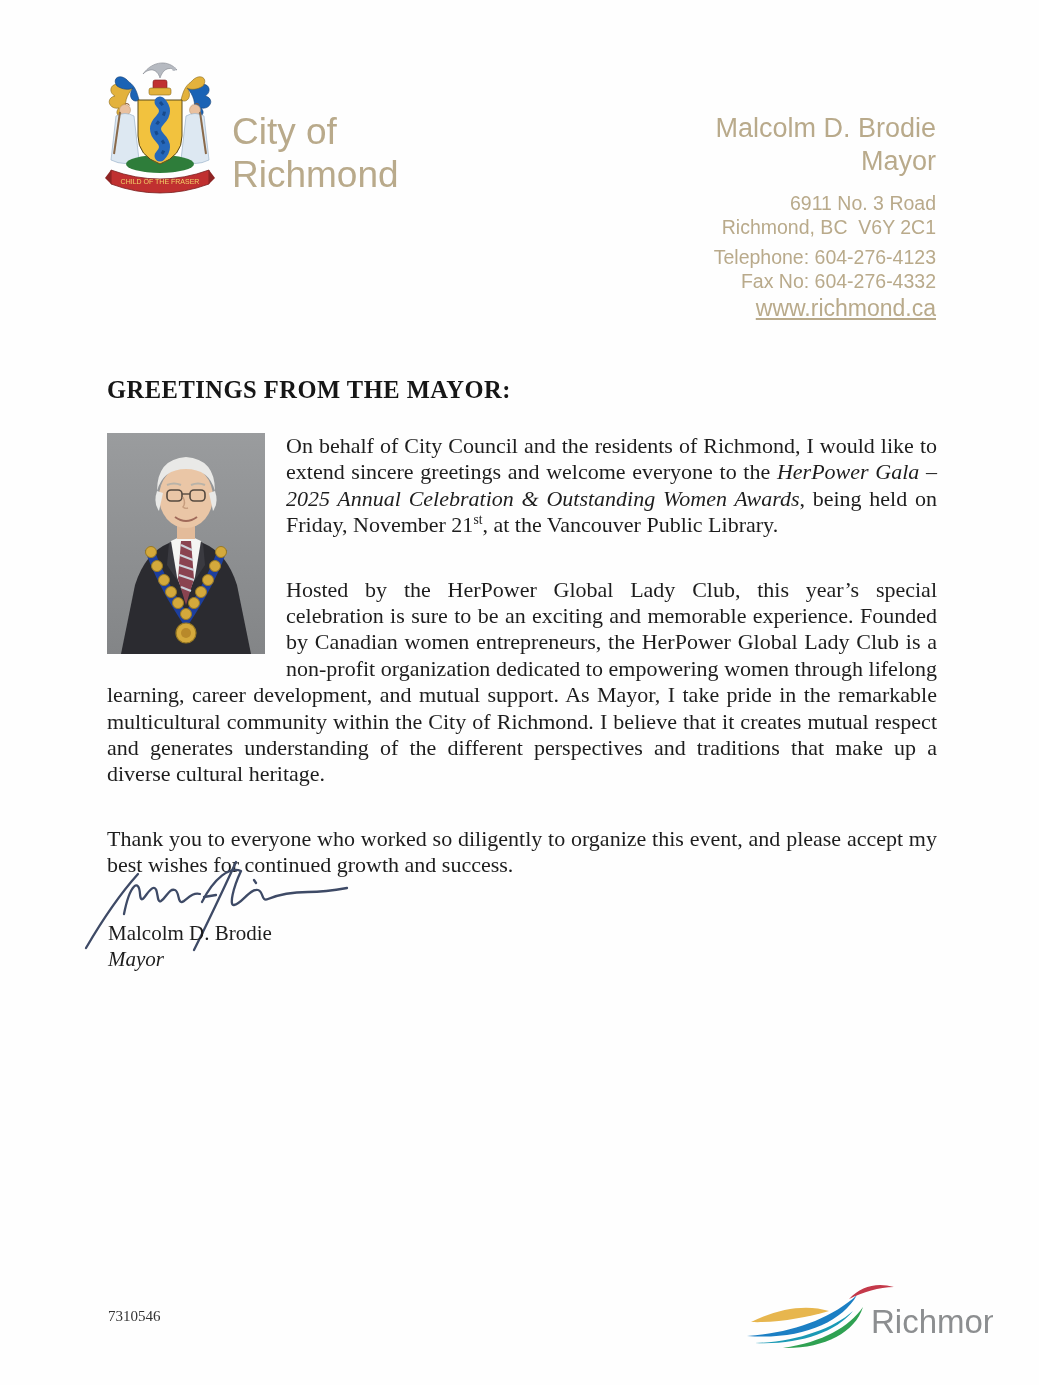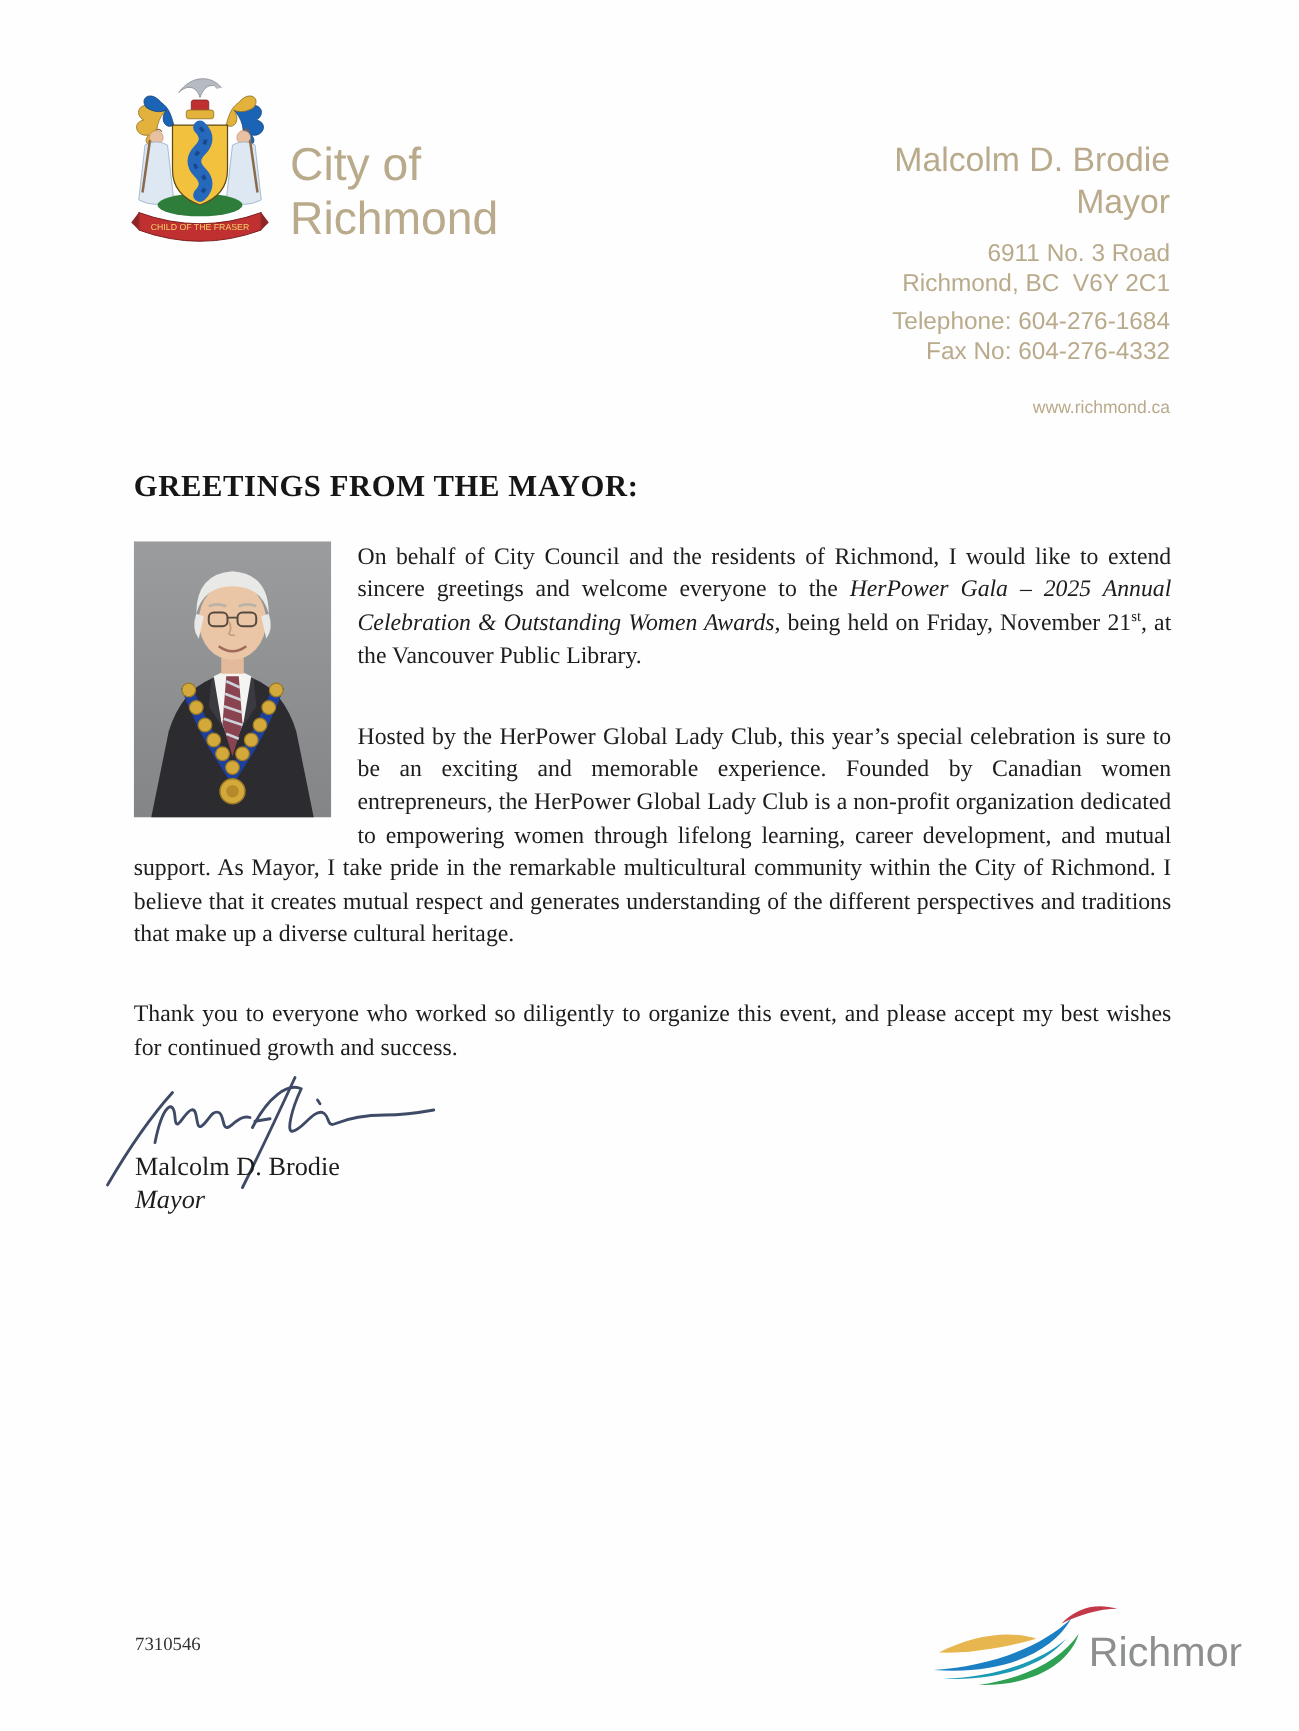--- a/index.html
+++ b/index.html
@@ -20,30 +20,30 @@
     font-size:37px;line-height:1.17;color:#b9aa8b;
   }
   .contact{
     position:absolute;right:103px;top:112px;text-align:right;
     font-family:"Liberation Sans", sans-serif;color:#b9aa8b;
   }
   .contact .name{font-size:27px;line-height:1.22;}
   .contact .title{font-size:27px;line-height:1.22;}
   .contact .addr{margin-top:14px;font-size:19.5px;line-height:1.22;}
   .contact .phones{margin-top:7px;font-size:19.5px;line-height:1.22;}
-  .contact .web{margin-top:23px;font-size:14px;}
+  .contact .web{margin-top:1px;font-size:23px;text-decoration:underline;}
   
   .greeting{
     position:absolute;left:107px;top:376px;
     font-size:24.5px;font-weight:bold;
     letter-spacing:0.5px;color:#161616;
   }
   .body-wrap{
     position:absolute;left:107px;top:433px;width:830px;
-    font-size:19px;line-height:26.4px;text-align:justify;color:#1d1d1d;
+    font-size:22px;line-height:26.4px;text-align:justify;color:#1d1d1d;
   }
   .photo{
     float:left;width:158px;height:221px;
     margin-right:21px;margin-bottom:9px;
   }
   .body-wrap p{margin:0;}
   .body-wrap p + p{margin-top:38px;}
   .ital{font-style:italic;}
   sup{font-size:62%;line-height:0;}
   
@@ -99,21 +99,21 @@
   </div>
 
   <div class="contact">
     <div class="name">Malcolm D. Brodie</div>
     <div class="title">Mayor</div>
     <div class="addr">
       <div>6911 No. 3 Road</div>
       <div>Richmond, BC&nbsp; V6Y 2C1</div>
     </div>
     <div class="phones">
-      <div>Telephone: 604-276-1684</div>
+      <div>Telephone: 604-276-4123</div>
       <div>Fax No: 604-276-4332</div>
     </div>
     <div class="web">www.richmond.ca</div>
   </div>
 
   <div class="greeting">GREETINGS FROM THE MAYOR:</div>
 
   <div class="body-wrap">
     <svg class="photo" viewBox="0 0 158 221" aria-hidden="true">
       <defs>

